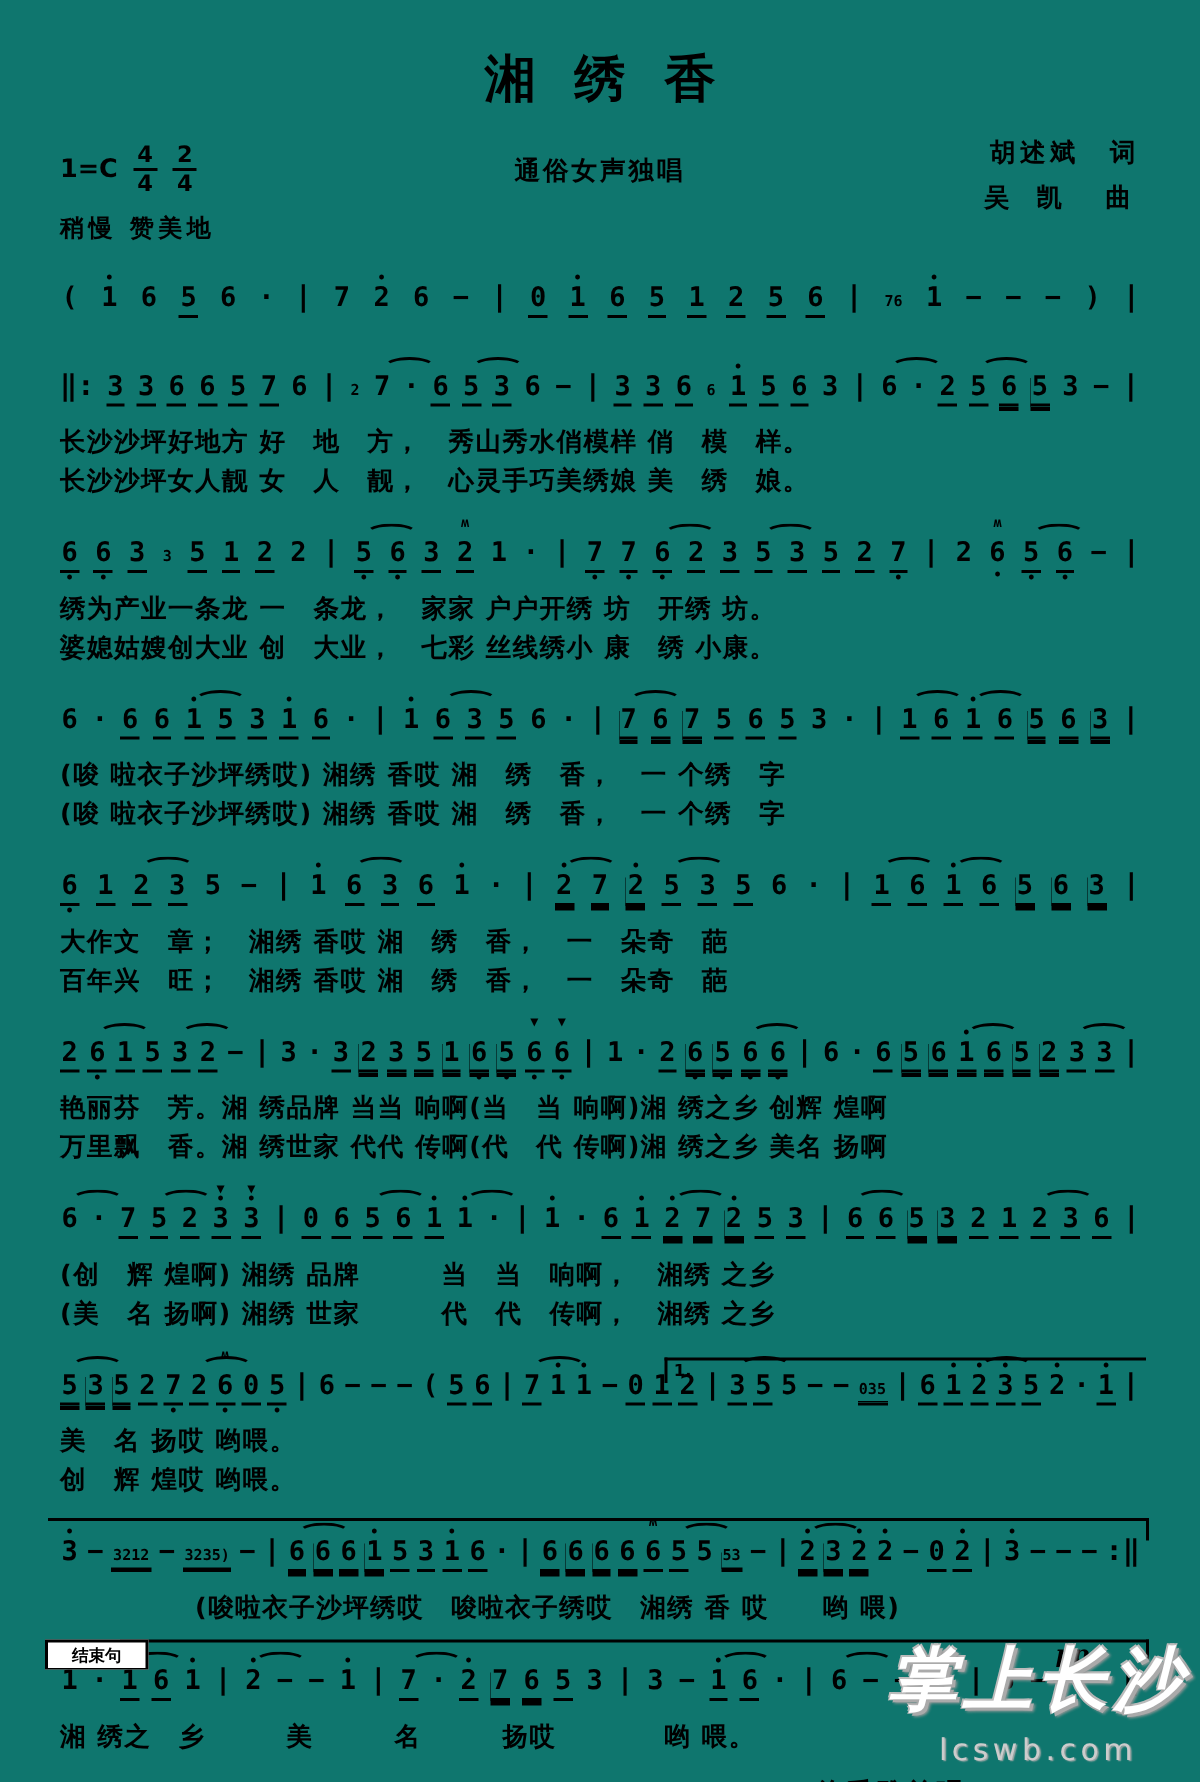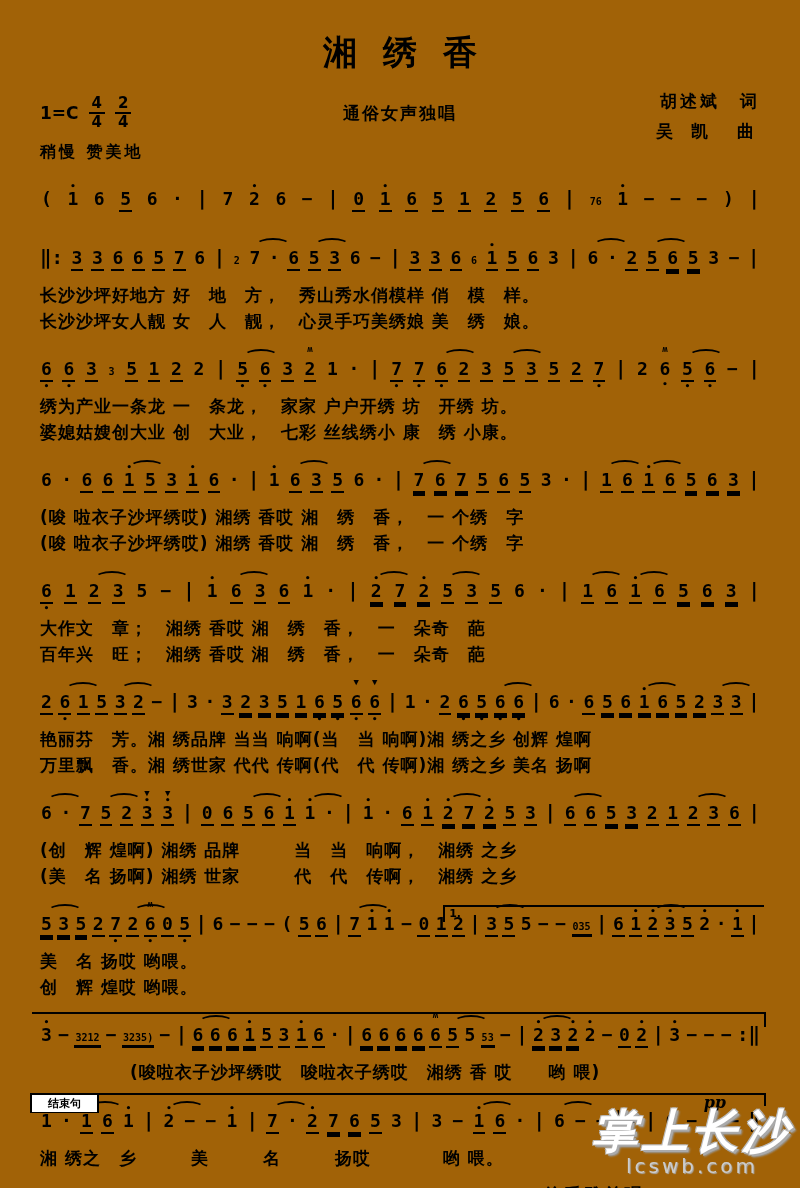--- a/index.html
+++ b/index.html
@@ -1,16 +1,16 @@
 <!DOCTYPE html>
 <html><head>
 <meta charset="utf-8">
 <style>
   html,body{margin:0;padding:0;background:#888;}
-  .page{width:800px;height:1188px;background:#a16207;color:#000;position:relative;overflow:hidden;
+  .page{width:800px;height:1188px;background:#0f766e;color:#000;position:relative;overflow:hidden;
         font-family:"DejaVu Sans",sans-serif;box-sizing:border-box;padding:24px 40px 0 40px;}
   
   .title{text-align:center;font-size:34px;font-weight:bold;letter-spacing:26px;text-indent:26px;
          margin:6px 0 14px 0;font-family:"DejaVu Sans",sans-serif;}
   .meta{position:relative;height:84px;font-weight:bold;}
   .keymeter{position:absolute;left:0;top:6px;font-size:17px;display:flex;align-items:center;gap:10px;}
   .frac{display:inline-flex;flex-direction:column;align-items:center;line-height:1;font-size:15px;}
   .frac .ft{border-bottom:2px solid #000;padding:0 3px 1px 3px;}
   .frac .fb{padding-top:1px;}
   .subtitle{position:absolute;left:0;right:0;top:12px;text-align:center;font-size:17px;letter-spacing:2px;}
@@ -45,21 +45,21 @@
   .endline{position:absolute;top:-2px;left:40px;right:-6px;height:11px;border-top:2px solid #000;
            border-right:2px solid #000;}
   .pp{position:absolute;top:-2px;right:34px;font-family:"DejaVu Serif",serif;font-style:italic;
       font-weight:bold;font-size:16px;margin-left:48px;}
   
   .credit{text-align:right;font-weight:bold;font-size:18px;letter-spacing:2px;margin:12px 96px 0 0;}
   .wm{position:absolute;right:8px;bottom:10px;text-align:center;pointer-events:none;}
   .wm-text{font-size:46px;font-weight:bold;font-style:italic;color:#fff;
            text-shadow:2px 2px 0 #aaa,3px 3px 2px #999,-1px -1px 0 #bbb,1px -1px 0 #bbb,-1px 1px 0 #bbb;
            letter-spacing:4px;line-height:1;}
-  .wm-url{font-size:20px;color:#ccc;letter-spacing:3px;text-shadow:1px 1px 1px #aaa;margin-top:0;}
+  .wm-url{font-size:20px;color:#ccc;letter-spacing:3px;text-shadow:1px 1px 1px #aaa;margin-top:12px;}
 </style>
 </head>
 <body>
 
 <div class="page">
   <div class="title">湘绣香</div>
 
   <div class="meta">
     <div class="keymeter">
       <span>1=C</span>

